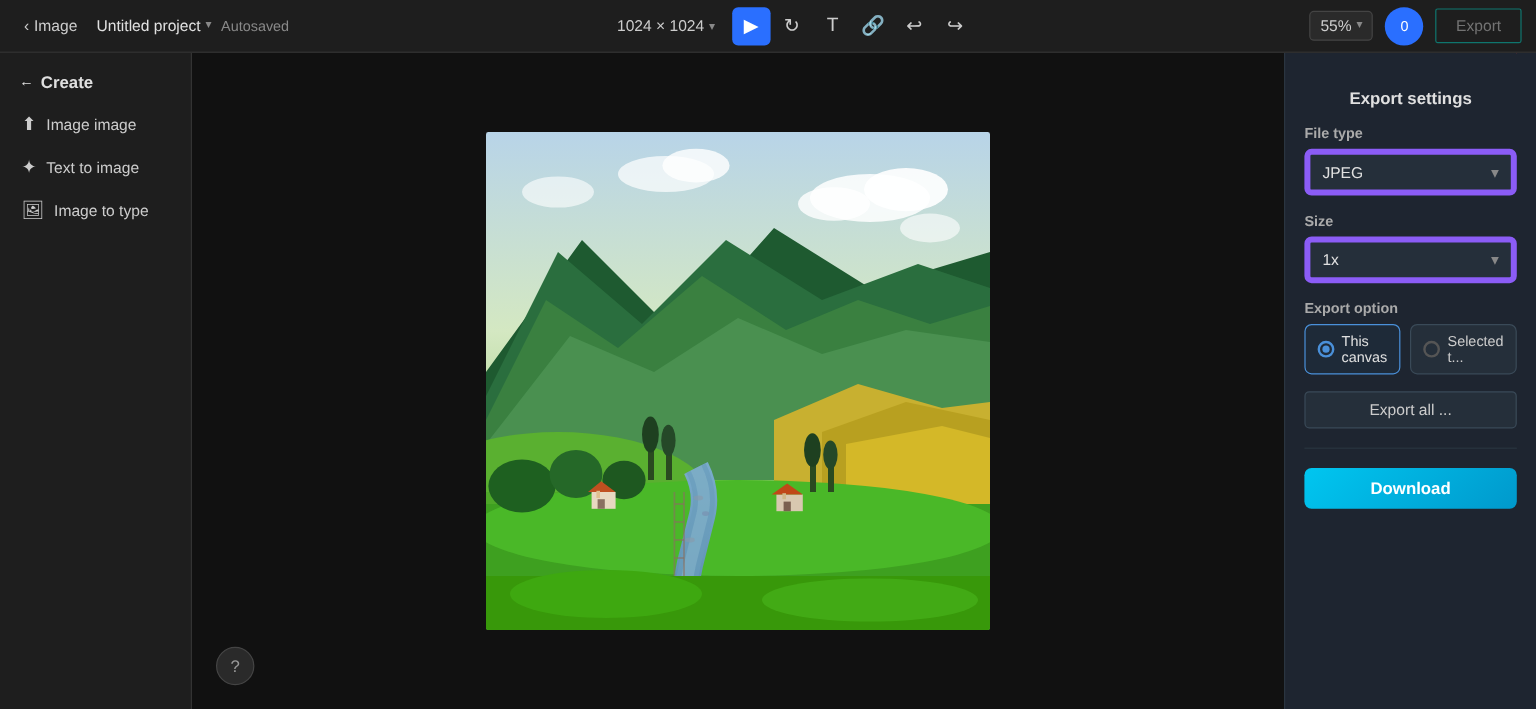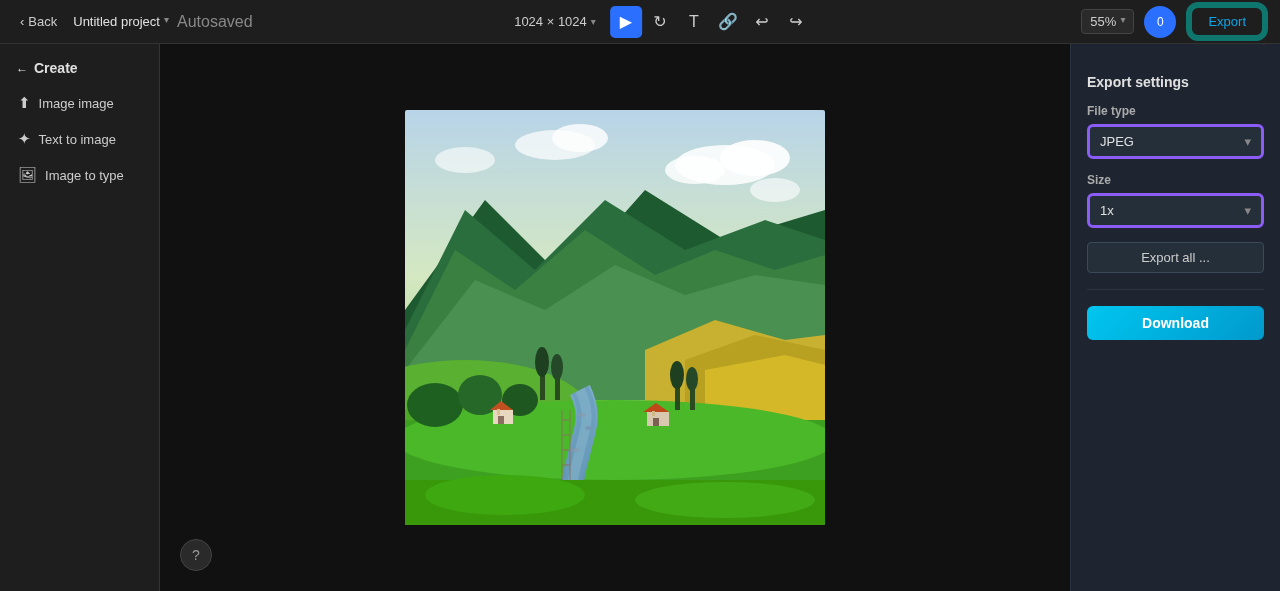--- a/index.html
+++ b/index.html
@@ -44,21 +44,21 @@
     }
     .project-title {
       display: flex;
       align-items: flex-start;
       gap: 4px;
       font-size: 13px;
       color: #e0e0e0;
       cursor: pointer;
     }
     .autosaved {
-      font-size: 16px;
+      font-size: 12px;
       color: #888;
     }
     .topbar-center {
       display: flex;
       align-items: center;
       gap: 6px;
       position: absolute;
       left: 50%;
       transform: translateX(-50%);
     }
@@ -116,25 +116,25 @@
       background: #2a6fff;
       display: flex;
       align-items: center;
       justify-content: center;
       font-size: 12px;
       color: white;
       cursor: pointer;
     }
     .export-btn {
       background: #1e1e1e;
-      border: 6px solid #0f766e;
-      color: #0ea5e9;
+      border: 1px solid #0f766e;
+      color: #737373;
       font-size: 13px;
       padding: 6px 16px;
-      border-radius: 12px;
+      border-radius: 2px;
       cursor: pointer;
       font-weight: 500;
     }
 
     
     .main-layout {
       display: flex;
       flex: 1;
       overflow: hidden;
     }
@@ -222,31 +222,32 @@
       padding: 16px;
       flex-shrink: 0;
       display: flex;
       flex-direction: column;
       gap: 14px;
     }
     .panel-title {
       font-size: 14px;
       font-weight: 600;
       color: #e0e0e0;
+      text-align: center;
     }
     .panel-section-label {
       font-size: 12px;
       color: #aaa;
       margin-bottom: 6px;
       font-weight: bold;
     }
     .panel-select {
       width: 100%;
       background: #252f3a;
-      border: 3px solid #8b5cf6;
+      border: 5px solid #8b5cf6;
       border-radius: 6px;
       color: #e0e0e0;
       font-size: 13px;
       padding: 7px 10px;
       cursor: pointer;
       display: flex;
       align-items: center;
       justify-content: space-between;
     }
     .panel-section { }
@@ -324,21 +325,21 @@
       margin: 2px 0;
     }
   </style>
 </head>
 <body>
 
 <div class="topbar">
   <div class="topbar-left">
     <div class="back-btn">
       <span>‹</span>
-      <span>Back</span>
+      <span>Image</span>
     </div>
     <div class="project-title">
       <span>Untitled project</span>
       <span style="font-size:10px;color:#888;">▾</span>
     </div>
     <span class="autosaved">Autosaved</span>
   </div>
 
   <div class="topbar-center">
     <div class="canvas-size">
@@ -530,20 +531,33 @@
     </div>
 
     <div class="panel-section">
       <div class="panel-section-label">Size</div>
       <div class="panel-select">
         <span>1x</span>
         <span style="color:#888;">▾</span>
       </div>
     </div>
 
+    <div class="panel-section">
+      <div class="panel-section-label">Export option</div>
+      <div class="export-option-row">
+        <div class="option-btn active">
+          <div class="radio-circle filled"></div>
+          <span>This canvas</span>
+        </div>
+        <div class="option-btn">
+          <div class="radio-circle empty"></div>
+          <span>Selected t...</span>
+        </div>
+      </div>
+    </div>
 
     <div class="export-all-btn">Export all ...</div>
 
     <div class="divider"></div>
 
     <button class="download-btn">Download</button>
   </div>
 
 </div>
 

